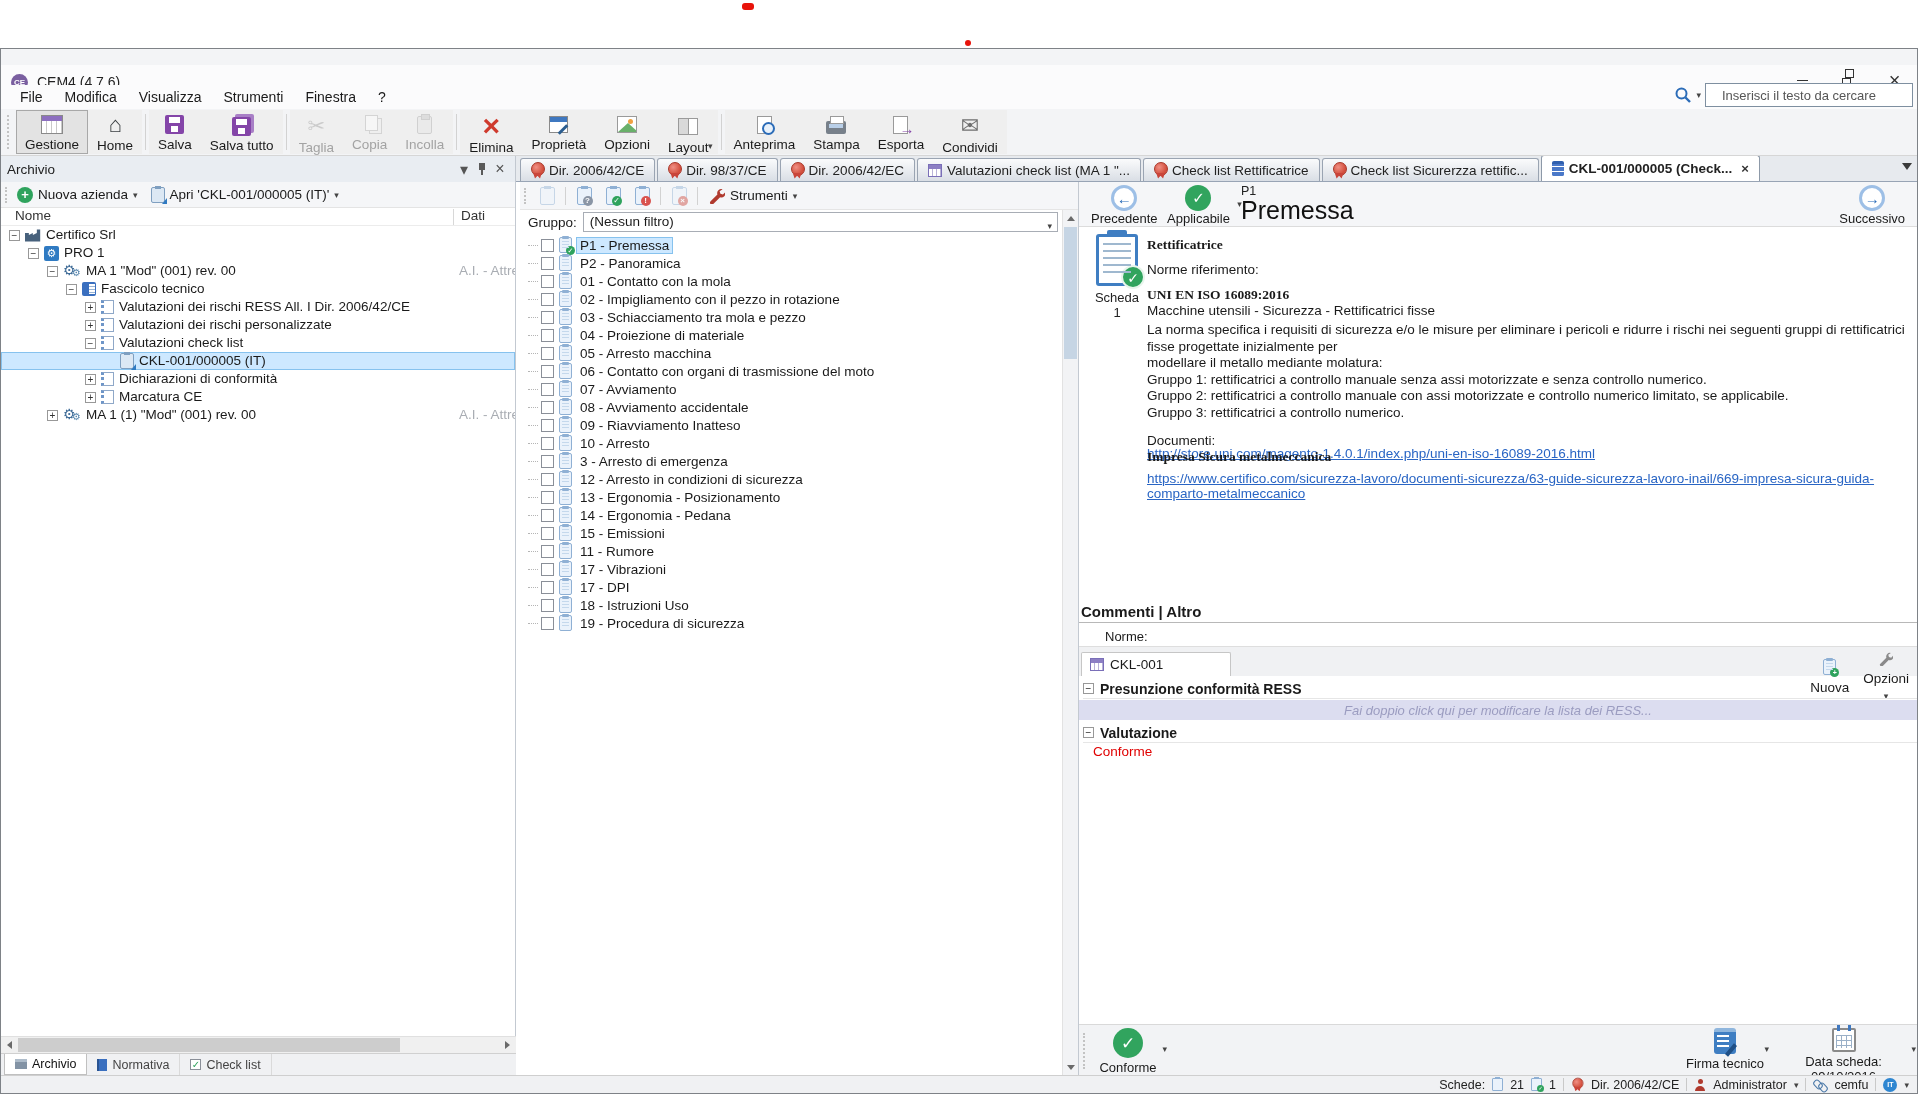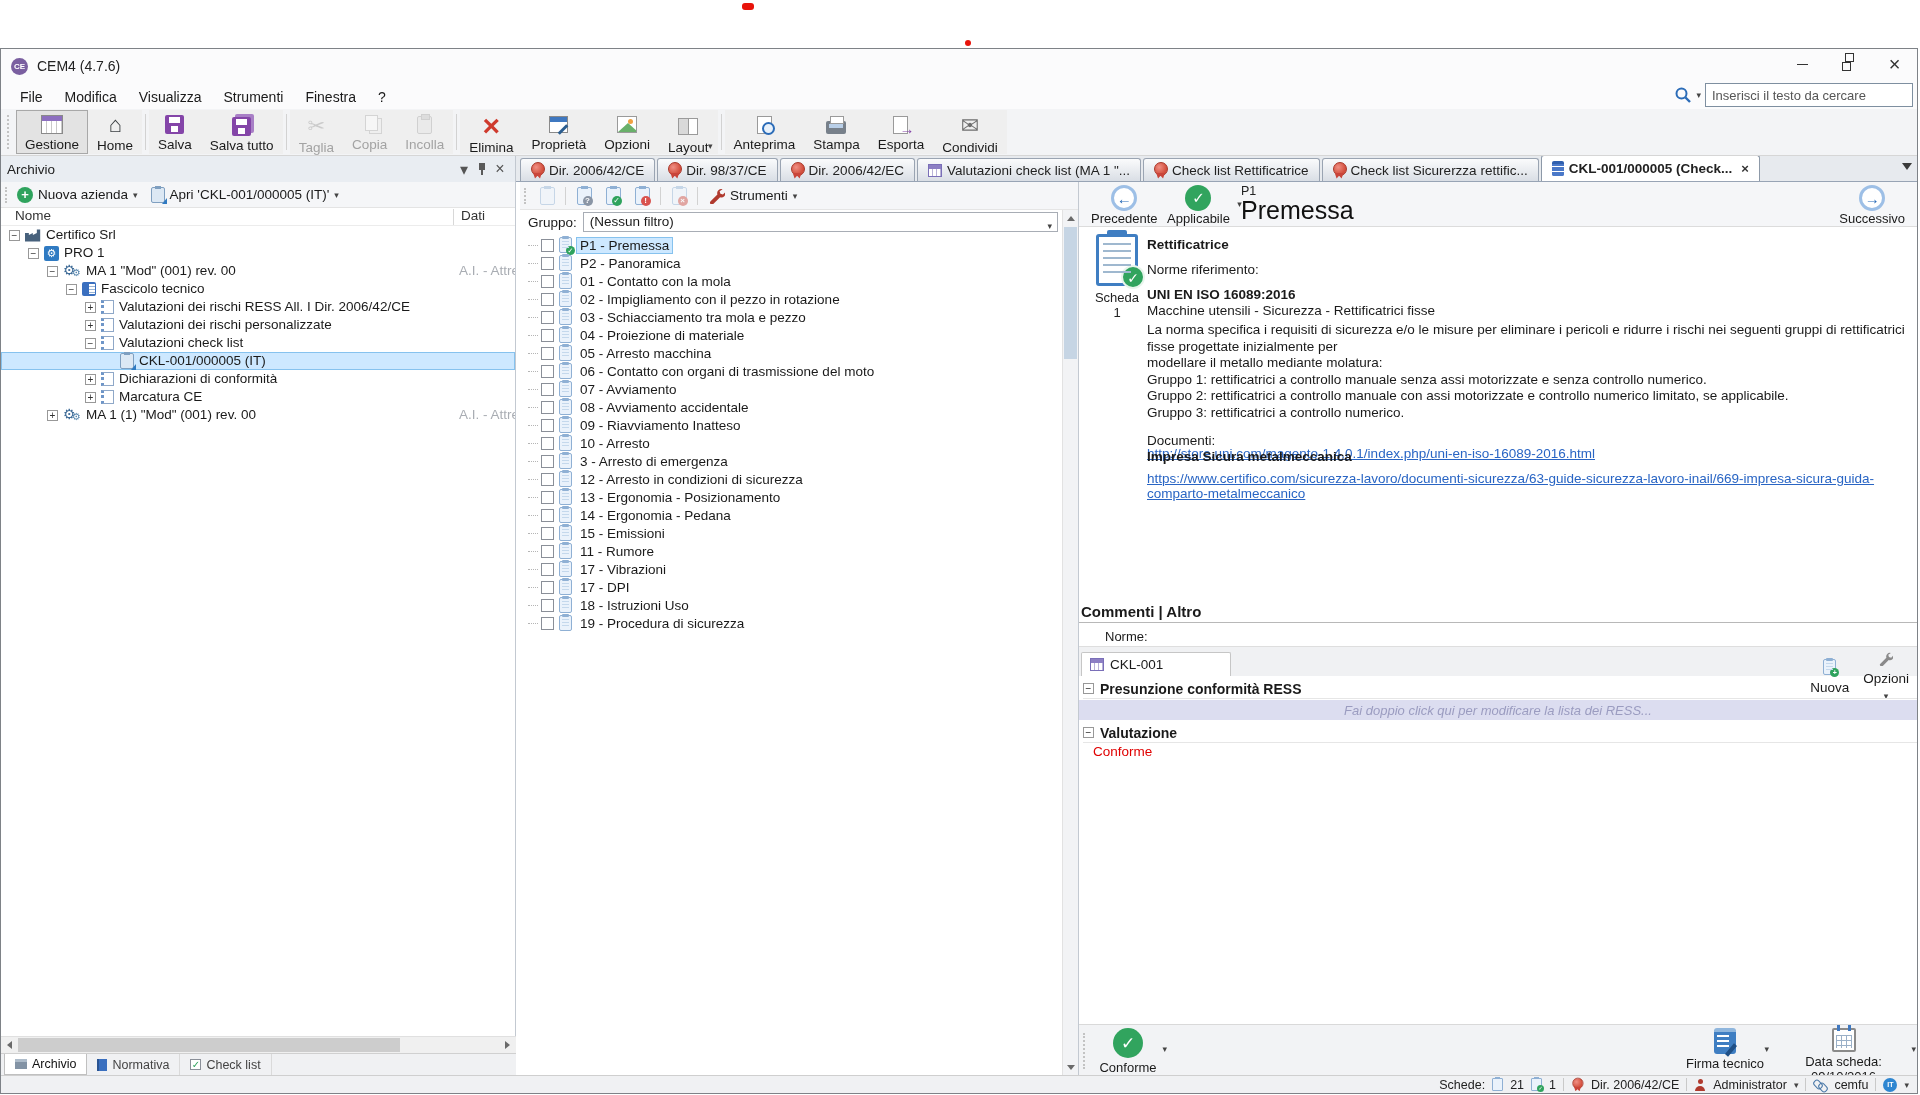--- a/index.html
+++ b/index.html
@@ -5,38 +5,38 @@
   * { margin:0; padding:0; box-sizing:border-box; }
   html,body { width:1920px; height:1095px; background:#fff; overflow:hidden;
     font-family:"Liberation Sans","DejaVu Sans",sans-serif; color:#1a1a1a; }
 
   
   .artifact { position:absolute; background:#e8130a; border-radius:50%; }
 
   
   .window { position:absolute; left:0; top:48px; width:1918px; height:1046px;
     border:1px solid #7e8287; background:#f3f4f6; }
-  .titlebar { position:absolute; left:0; top:0; right:0; height:36px; background:#fbfbfc; }
+  .titlebar { position:absolute; left:0; top:16px; right:0; height:36px; background:#fbfbfc; }
   .appicon { position:absolute; left:10px; top:9px; width:17px; height:17px; border-radius:50%;
     background:#7a5fa0; color:#fff; font-size:8px; font-weight:bold; text-align:center; line-height:17px; }
   .apptitle { position:absolute; left:36px; top:9px; font-size:14px; color:#222; }
   .winbtn { position:absolute; top:0; width:45px; height:30px; display:flex; align-items:center; justify-content:center; }
   .wb-min::after { content:""; width:11px; height:1px; background:#333; display:block; }
   .wb-max { }
   .wb-max .r1 { width:9px; height:9px; border:1px solid #333; background:#fbfbfc; position:relative; top:2px; left:-2px; }
   .wb-max .r2 { width:9px; height:9px; border:1px solid #333; position:absolute; margin-left:2px; margin-top:-13px; }
   .wb-close::after { content:"×"; font-size:20px; color:#333; line-height:20px; }
 
   .menubar { position:absolute; left:0; top:36px; right:0; height:24px; background:#fbfbfc; display:flex; padding-left:8px; }
   .menu-item { padding:0 11px; font-size:14px; line-height:24px; color:#1a1a1a; }
 
   .search-zone { position:absolute; right:4px; top:34px; display:flex; align-items:center; gap:4px; }
   .mag-ico { width:18px; height:18px; }
   .caret { font-size:9px; color:#444; }
-  .search-input { width:208px; height:24px; border:1px solid #7e8fa0; font-size:13px; padding:0 6px;
+  .search-input { width:208px; height:24px; border:1px solid #7e8fa0; font-size:13px; padding:0 16px;
     font-family:inherit; color:#333; background:#fff; }
   .search-input::placeholder { color:#555; }
 
   
   .toolbar { position:absolute; left:0; top:60px; right:0; height:47px; background:#f3f4f6;
     border-bottom:1px solid #d6d6d6; display:flex; align-items:stretch; padding:1px 0 1px 6px; }
   .grip { width:5px; border-left:2px dotted #c3c3c3; height:34px; margin:5px 4px 0 0; }
   .tb-group { display:flex; }
   .tb-sep { width:1px; background:#d2d2d2; margin:4px 3px; }
   .tb-btn { display:flex; flex-direction:column; align-items:center; justify-content:flex-start;
@@ -218,21 +218,21 @@
 
   .scheda { position:absolute; left:12px; top:52px; width:52px; text-align:center; font-size:13px; color:#222; }
   .bigclip { position:relative; width:42px; height:52px; background:#fff; border:3px solid #3f7ec2; border-radius:3px; margin:0 auto 4px; }
   .bigclip::before { content:""; position:absolute; left:8px; top:-7px; width:20px; height:7px; background:#3f7ec2; border-radius:2px; }
   .bigclip::after { content:""; position:absolute; left:4px; top:6px; right:4px; height:32px;
     background:repeating-linear-gradient(#9fb8cf 0 2px,transparent 2px 7px); }
   .bigclip .bigbadge { position:absolute; right:-10px; bottom:-6px; width:24px; height:24px; border-radius:50%;
     background:#31a45e; border:2px solid #e8f5ec; color:#fff; font-size:14px; font-weight:bold; text-align:center; line-height:22px; }
 
   .rp-line { position:absolute; left:68px; right:10px; font-size:13.5px; }
-  .bold { font-weight:bold; }
+  .bold { font-weight:bold;font-family:Liberation Serif, serif; }
   .rp-desc { line-height:16.5px; white-space:pre-line; }
   a.lnk { color:#2965c4; text-decoration:underline; font-size:13.5px; }
 
   .c-header { position:absolute; left:0; right:0; top:421px; height:20px; font-size:15px; font-weight:bold;
     border-bottom:1px solid #b8b8b8; padding-left:2px; }
   .c-norms { position:absolute; left:26px; top:447px; font-size:13px; }
   .c-band { position:absolute; left:0; right:0; top:464px; height:30px; background:#f0f1f3; border-top:1px solid #dedede; }
   .c-tab { position:absolute; left:2px; bottom:0; width:150px; height:24px; background:#fff; border:1px solid #c6c6c6;
     border-bottom:none; border-radius:2px 2px 0 0; display:flex; align-items:center; gap:6px; padding:0 8px; font-size:13.5px; }
   .c-actions { position:absolute; right:8px; top:5px; display:flex; align-items:center; gap:14px; font-size:13.5px; }

